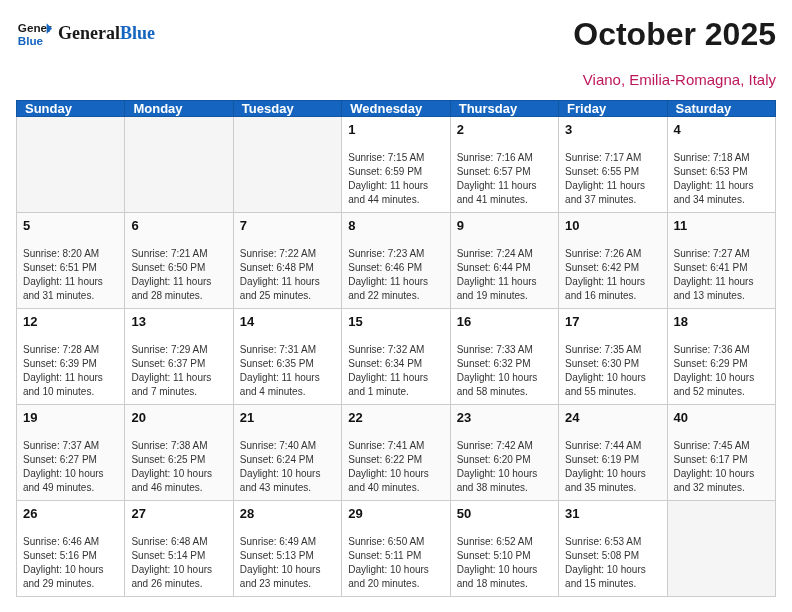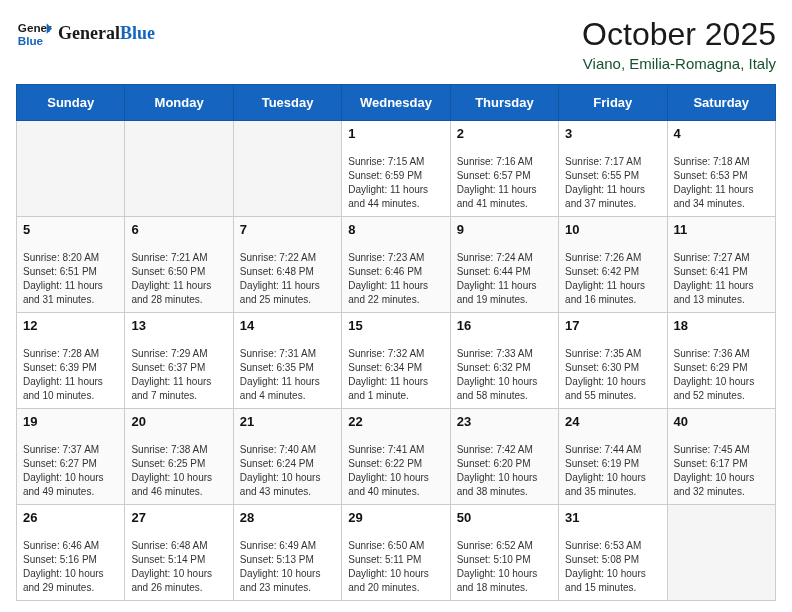--- a/index.html
+++ b/index.html
@@ -30,38 +30,38 @@
     }
     .logo-icon {
       width: 36px;
       height: 36px;
     }
     .title-block {
       text-align: right;
     }
     .month-title {
       font-size: 32px;
-      font-weight: normal;
+      font-weight: bold;
       color: #1a1a1a;
     }
     .location {
       font-size: 15px;
-      color: #14532d;
-      margin-top: 2px;
+      color: #be185d;
+      margin-top: 18px;
     }
     .calendar {
       width: 100%;
       border-collapse: collapse;
       border: 1px solid #ccc;
     }
     .calendar th {
       background: #1565c0;
       color: #fff;
-      text-align: center;
-      padding: 10px 8px;
+      text-align: left;
+      padding: 0 8px;
       font-size: 13px;
       font-weight: bold;
       border: 1px solid #1255a0;
     }
     .calendar td {
       vertical-align: top;
       border: 1px solid #ccc;
       padding: 5px 6px;
       width: 108px;
       min-height: 80px;

